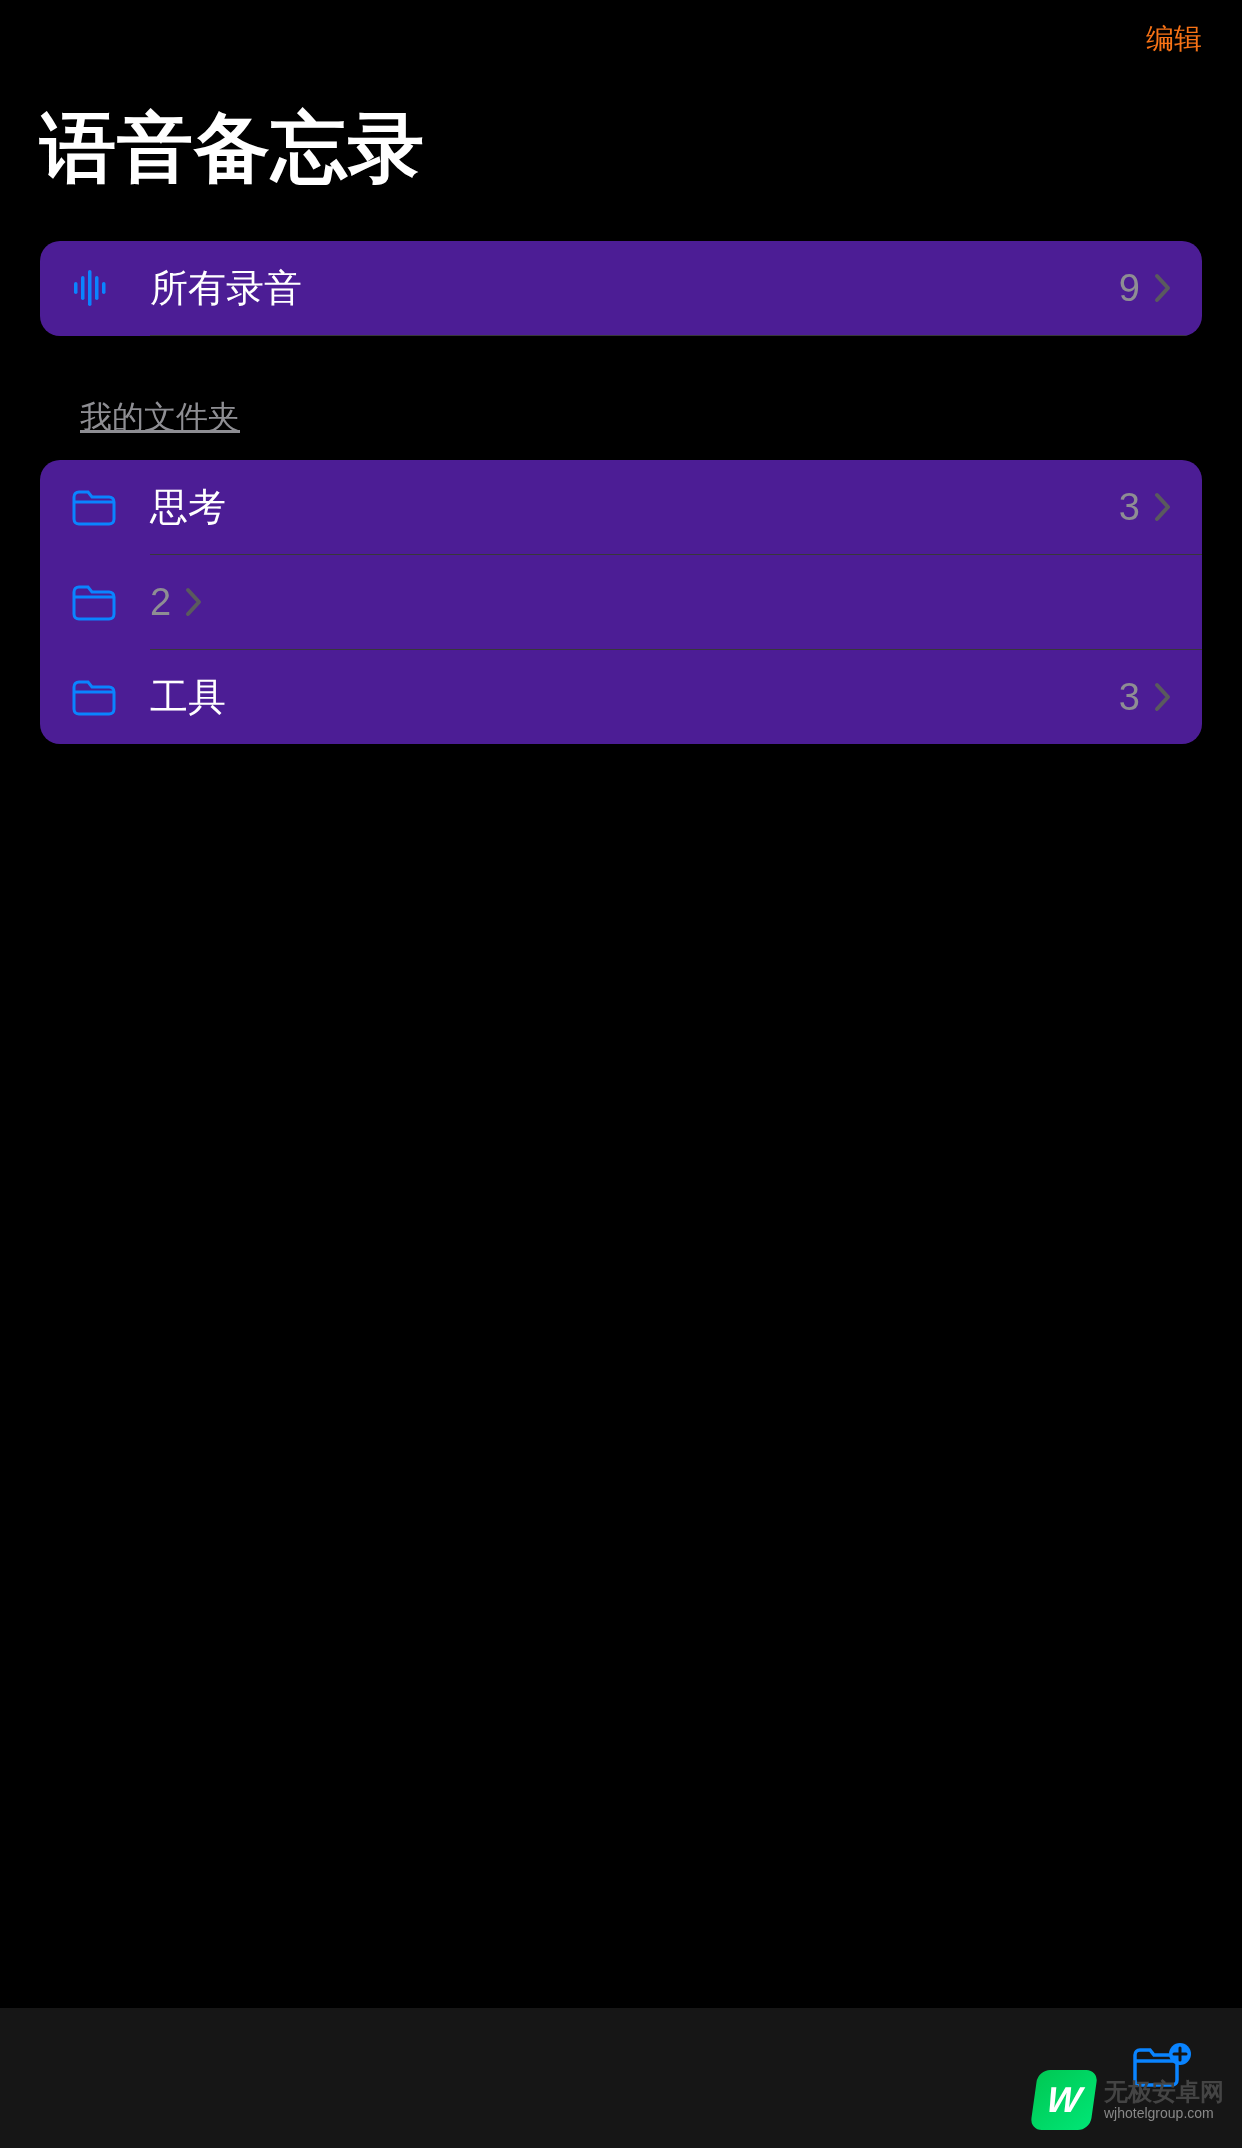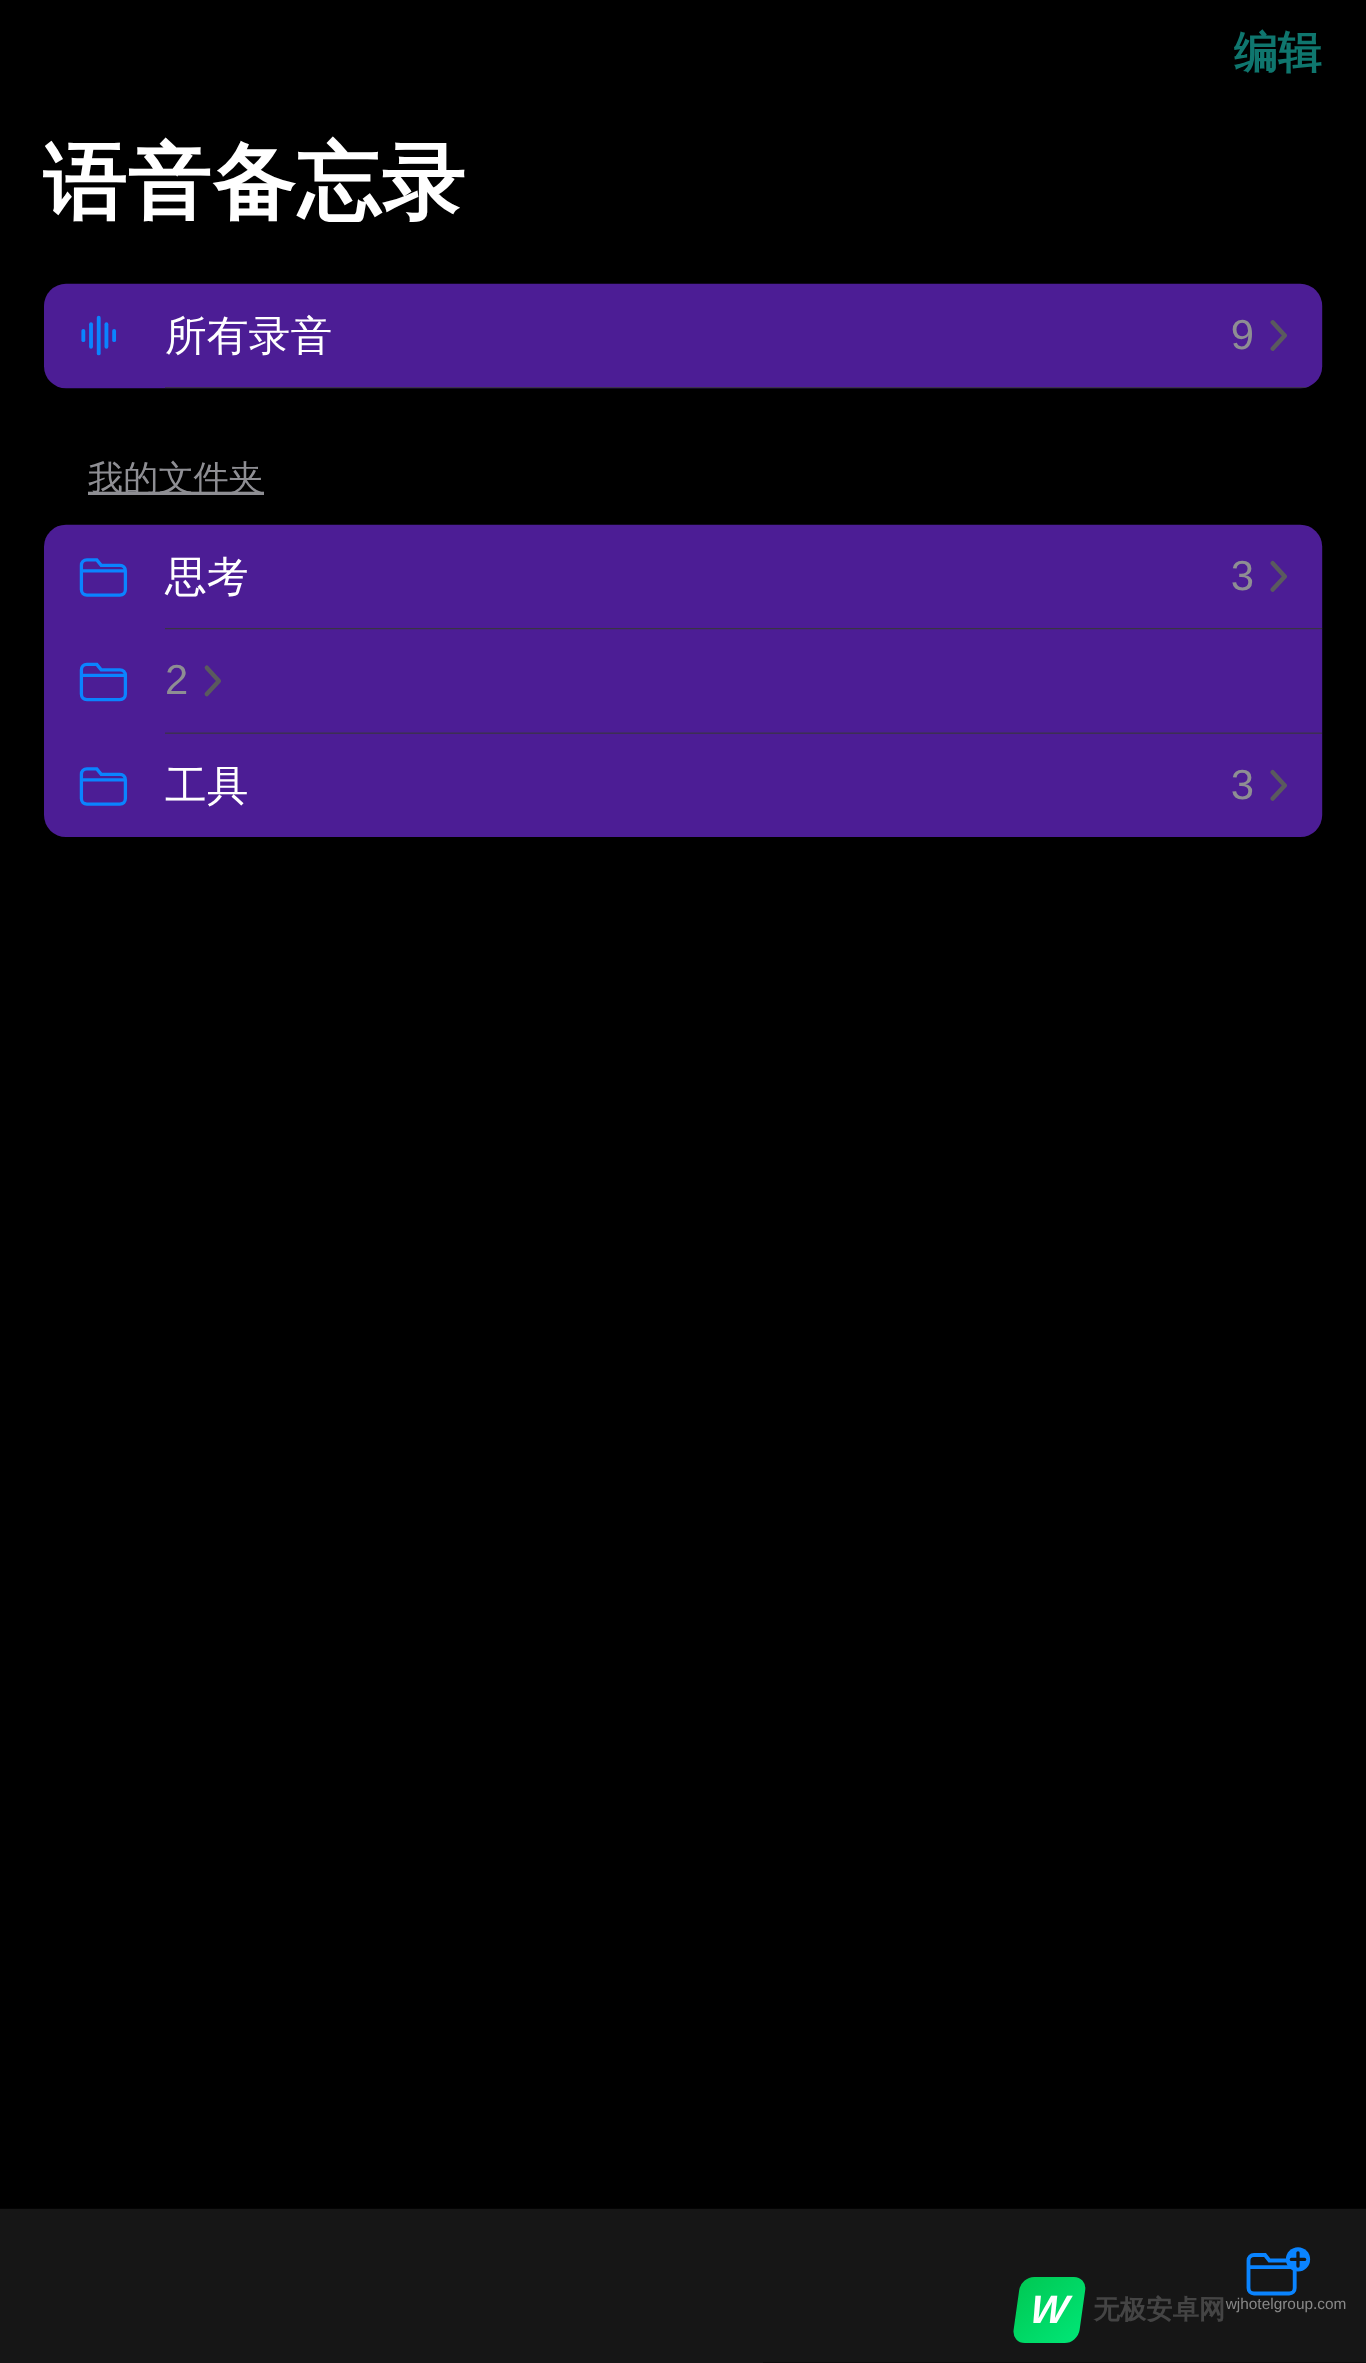--- a/index.html
+++ b/index.html
@@ -15,23 +15,23 @@
       font-family: -apple-system, BlinkMacSystemFont, "PingFang SC", "Helvetica Neue", sans-serif;
       position: relative;
       overflow: hidden;
     }
     .nav-bar {
       display: flex;
       justify-content: flex-end;
       padding: 20px 40px 10px 40px;
     }
     .edit-button {
-      color: #0f766e;
-      font-size: 40px;
-      font-weight: 700;
+      color: #f97316;
+      font-size: 28px;
+      font-weight: 400;
       background: none;
       border: none;
       cursor: pointer;
     }
     .page-title {
       color: #ffffff;
       font-size: 76px;
       font-weight: 700;
       padding: 30px 40px 40px 40px;
       letter-spacing: 1px;
@@ -121,20 +121,21 @@
       align-items: center;
       justify-content: center;
       color: #fff;
       font-size: 36px;
       font-weight: 900;
       font-style: italic;
       transform: skewX(-8deg);
     }
     .watermark-text {
       display: flex;
+      flex-direction: column;
       line-height: 1.1;
     }
     .watermark-main {
       color: #444;
       font-size: 24px;
       font-weight: 700;
     }
     .watermark-sub {
       color: #888;
       font-size: 14px;

